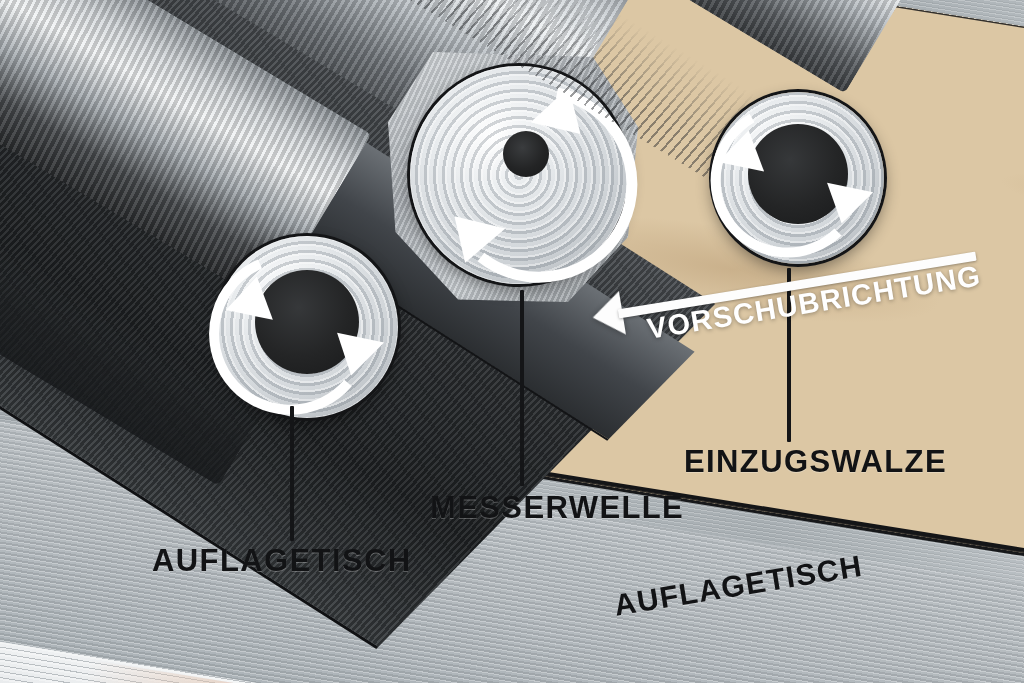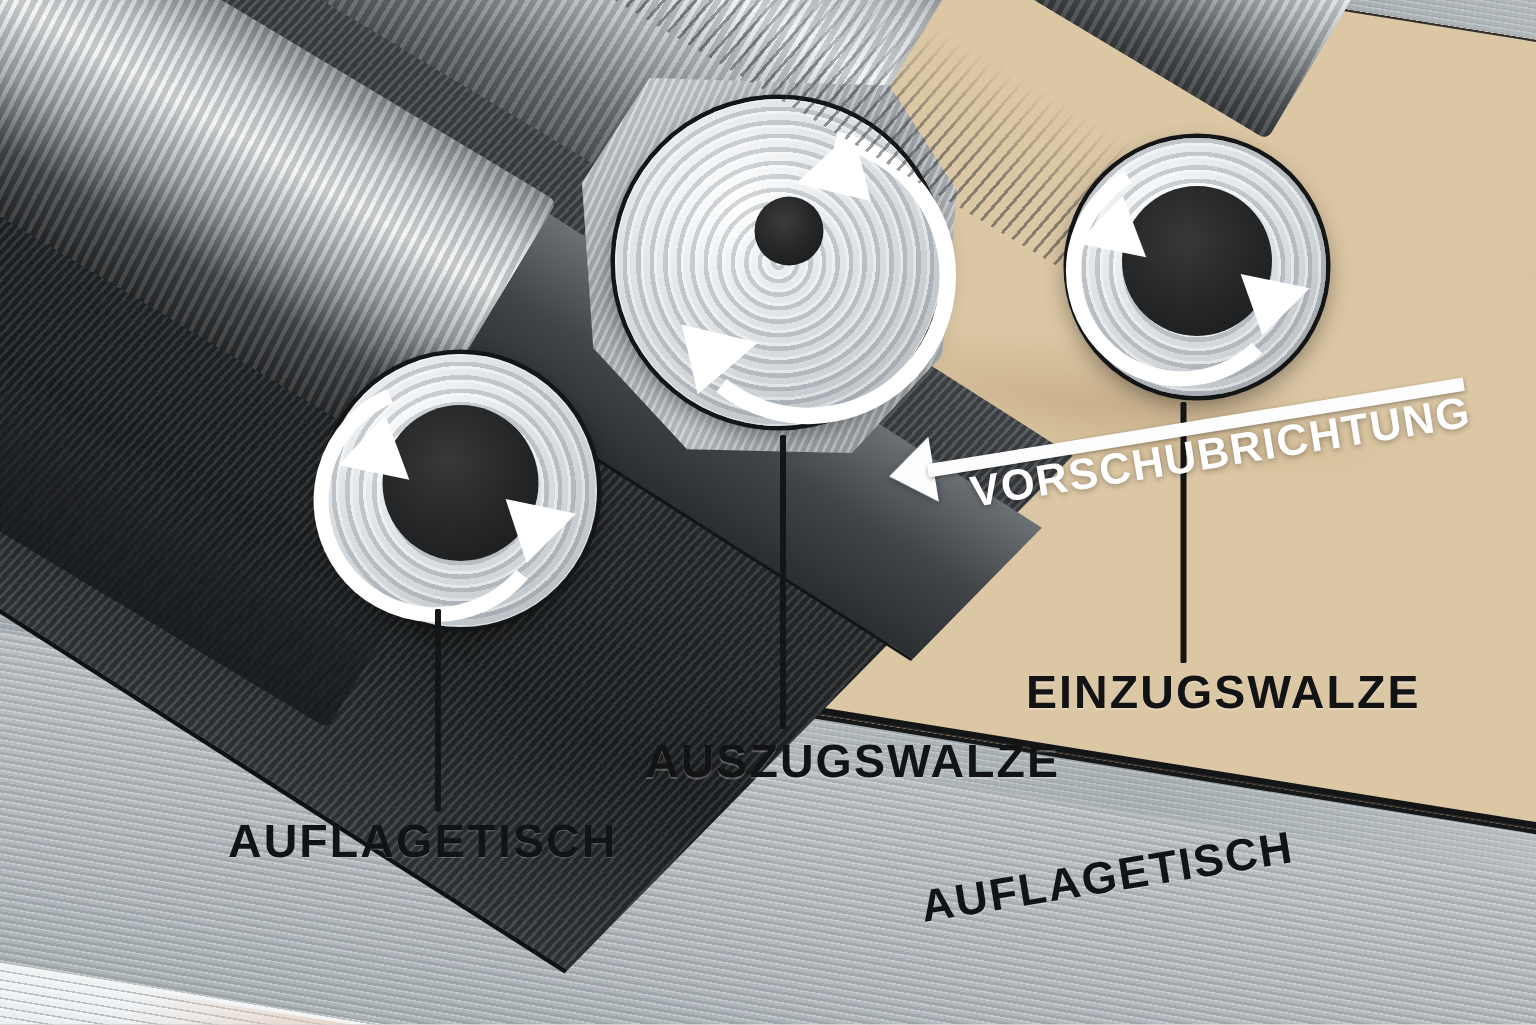--- a/index.html
+++ b/index.html
@@ -295,21 +295,21 @@
       <polygon points="32,38 57,74 10,76" fill="#ffffff" transform="rotate(14 32 57)"></polygon>
     </svg>
   </div>
 
   <div class="leader" style="left:290px;top:406px;height:135px;"></div>
   <div class="leader" style="left:520px;top:290px;height:196px;"></div>
   <div class="leader" style="left:787px;top:268px;height:174px;"></div>
 
   <div class="label" style="left:152px;top:545px;font-size:31px;">AUFLAGETISCH</div>
 
-  <div class="label" style="left:430px;top:492px;font-size:31px;">AUSZUGSWALZE</div>
+  <div class="label" style="left:430px;top:492px;font-size:31px;">MESSERWELLE</div>
 
   <div class="label" style="left:684px;top:446px;font-size:31px;">EINZUGSWALZE</div>
 
   <div class="label" style="left:612px;top:591px;font-size:30px;transform-origin:0 0;transform:rotate(-9.2deg);">AUFLAGETISCH</div>
 
   <div class="feedwrap">
     <div class="feed-head"></div>
     <div class="feed-shaft"></div>
     <div class="feed-text">VORSCHUBRICHTUNG</div>
   </div>

